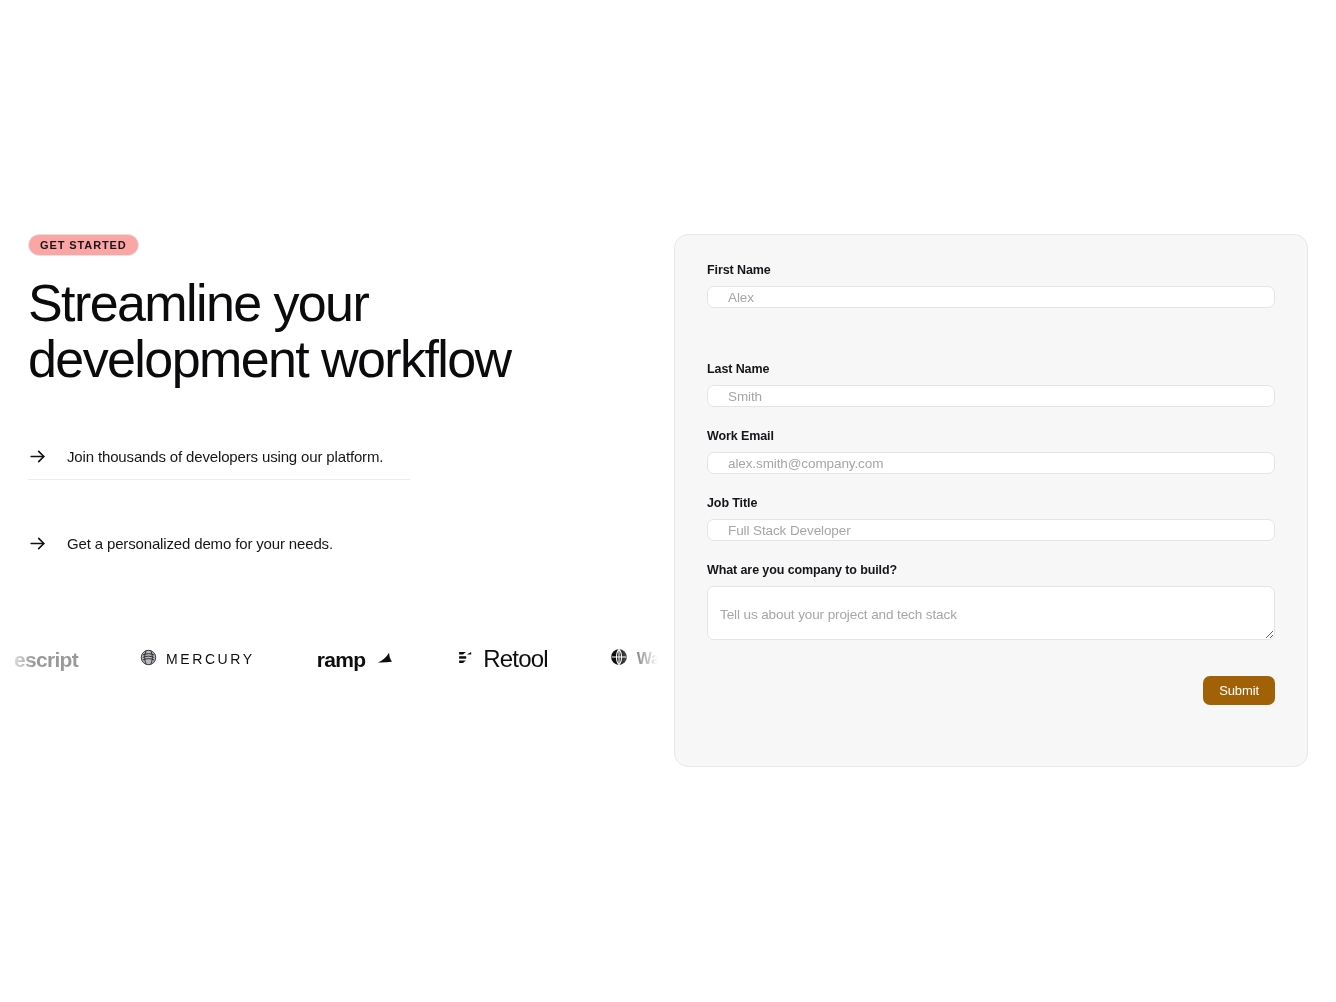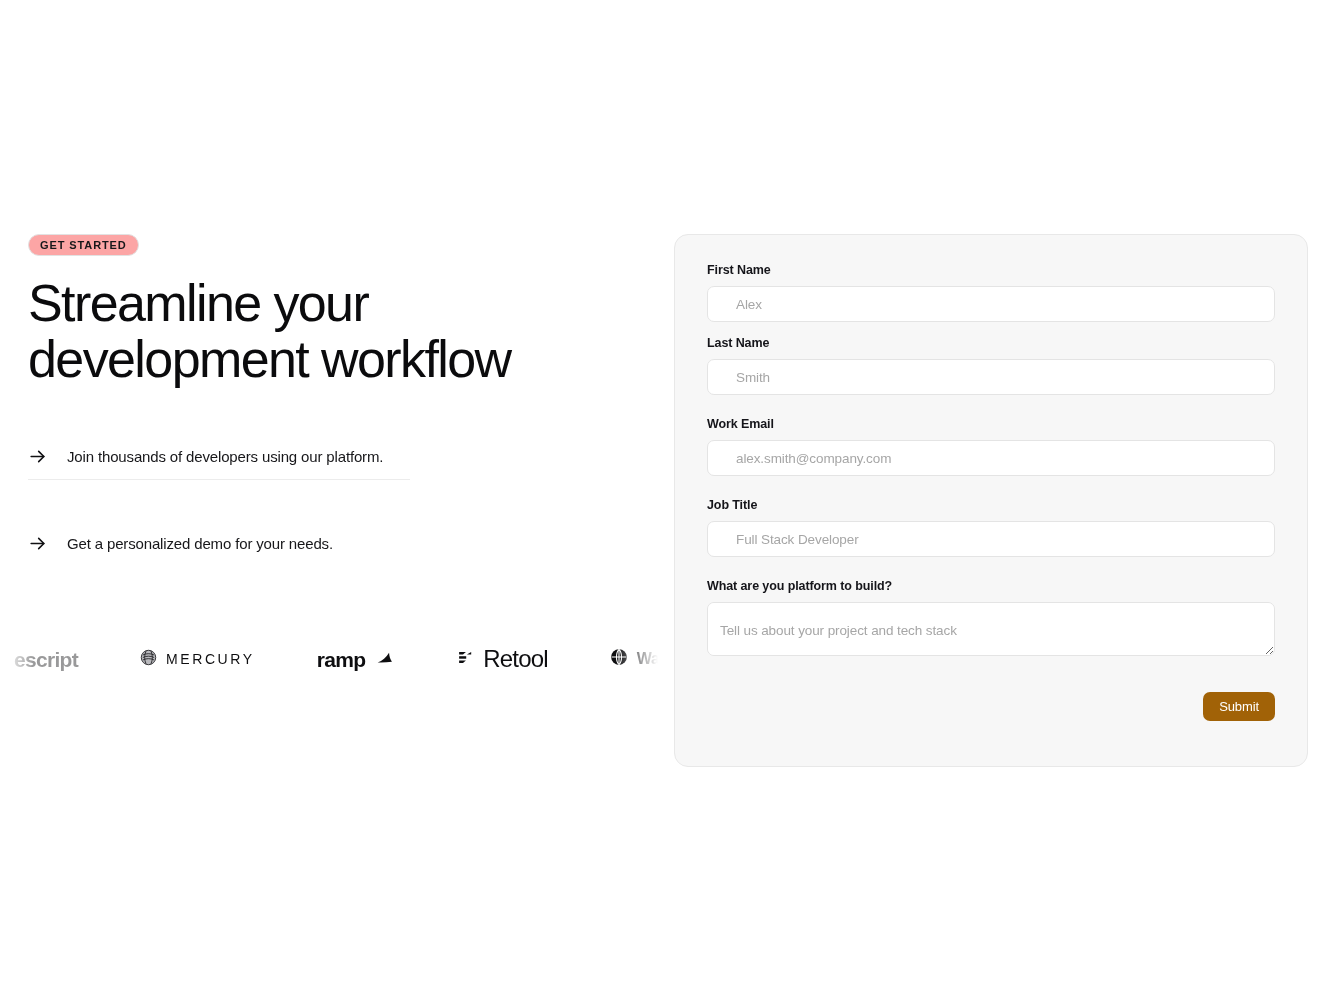--- a/index.html
+++ b/index.html
@@ -178,21 +178,21 @@
     display: block;
     font-size: 12.5px;
     font-weight: 700;
     color: #15151a;
     letter-spacing: -0.1px;
     margin-bottom: 8px;
     line-height: 1.2;
   }
 
   .field-group { margin-bottom: 22px; }
-  .field-group:last-of-type { margin-bottom: 0; }
+  .field-group:last-of-type { margin-bottom: 0; margin-top: 40px; }
 
   .row-two {
     display: flex;
     gap: 14px;
     margin-bottom: 22px;
     flex-direction: column;
   }
   .row-two > .field-group {
     flex: 1 1 0;
     margin-bottom: 0;
@@ -202,22 +202,22 @@
   .select-input,
   .textarea-input {
     display: block;
     width: 100%;
     background: #ffffff;
     border: 1px solid #e4e4e4;
     border-radius: 7px;
     font-family: "Liberation Sans", sans-serif;
     font-size: 13.5px;
     color: #17171a;
-    padding: 0 28px;
-    height: 36px;
+    padding: 0 20px;
+    height: 22px;
     outline: none;
     letter-spacing: -0.1px;
   }
 
   .text-input::placeholder,
   .textarea-input::placeholder {
     color: #a6a6a6;
     opacity: 1;
   }
 
@@ -387,21 +387,21 @@
       <label class="field-label">Work Email</label>
       <input class="text-input" type="email" placeholder="alex.smith@company.com" style="">
     </div>
 
     <div class="field-group">
       <label class="field-label">Job Title</label>
       <input class="text-input" type="text" placeholder="Full Stack Developer" style="">
     </div>
 
     <div class="field-group">
-      <label class="field-label">What are you platform to build?</label>
+      <label class="field-label">What are you company to build?</label>
       <textarea class="textarea-input" placeholder="Tell us about your project and tech stack" style=""></textarea>
     </div>
 
 
     <div class="submit-row">
       <button class="submit-button" type="submit">Submit</button>
     </div>
 
   </form>
 

